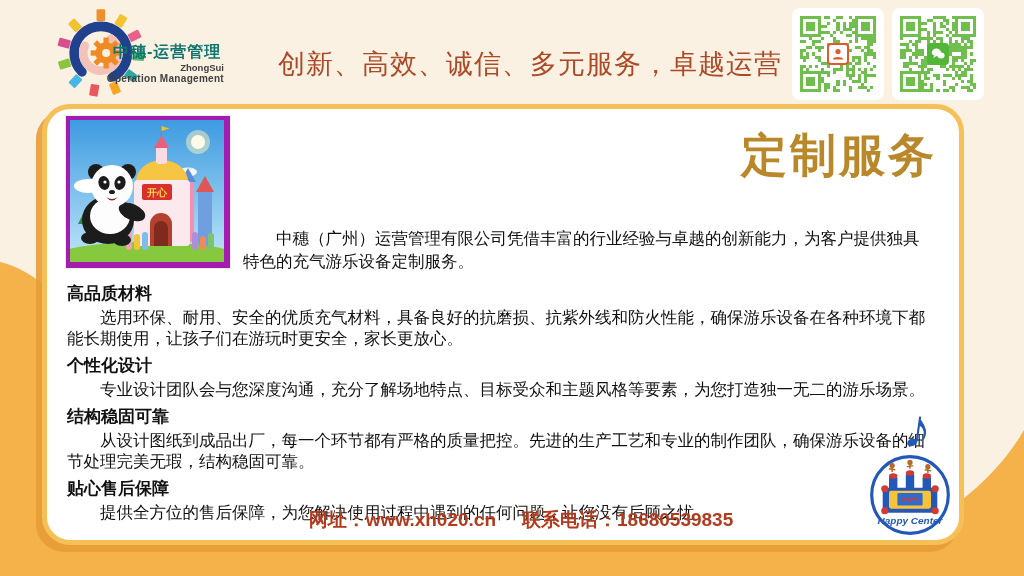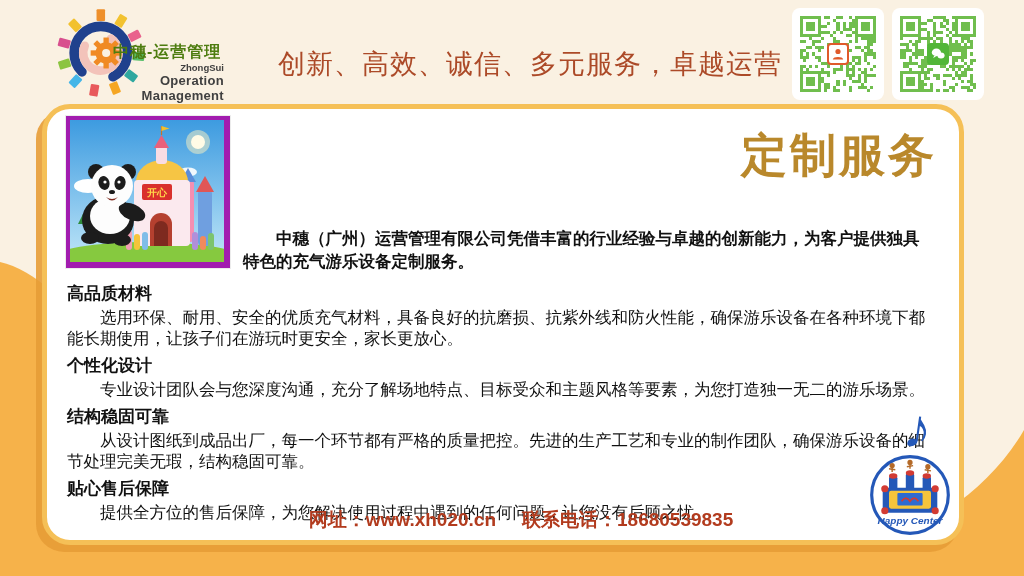--- a/index.html
+++ b/index.html
@@ -3,24 +3,24 @@
 <meta charset="utf-8">
 <style>
   html,body{margin:0;padding:0;background:#d8d0c2;}
   *{box-sizing:border-box;}
   body{font-family:"Liberation Sans","DejaVu Sans",sans-serif;}
   .stage{position:relative;width:1024px;height:576px;overflow:hidden;background:#FAF1E2;}
   .bg{position:absolute;left:0;top:0;z-index:0;}
 
   
   .emblem{position:absolute;left:56px;top:8px;z-index:2;}
-  .logo-title{position:absolute;left:113px;top:42px;z-index:3;font-size:16px;font-weight:bold;color:#4d7c0f;letter-spacing:1px;}
+  .logo-title{position:absolute;left:113px;top:42px;z-index:3;font-size:16px;font-weight:bold;color:#0f766e;letter-spacing:1px;}
   .logo-sub{position:absolute;left:104px;top:62px;width:120px;z-index:3;text-align:right;color:#404040;font-weight:bold;}
   .logo-sub .l1{font-size:9.5px;}
-  .logo-sub .l2{font-size:13px;letter-spacing:.3px;}
+  .logo-sub .l2{font-size:10px;letter-spacing:.3px;}
   .slogan{position:absolute;left:240px;top:46px;width:580px;z-index:2;text-align:center;
           font-size:27px;font-weight:normal;color:#AC4A28;letter-spacing:1px;}
   .qrs{position:absolute;right:40px;top:8px;z-index:2;display:flex;gap:8px;}
   .qr-tile{position:relative;width:92px;height:92px;background:#fff;border-radius:8px;padding:8px;}
   .qr{width:76px;height:76px;shape-rendering:crispEdges;}
   .qr rect{fill:#70BE4E;}
   .qr-center{position:absolute;left:35px;top:35px;width:22px;height:22px;border-radius:4px;
              display:flex;align-items:center;justify-content:center;}
   .qr-center.contact{background:#fff;border:2px solid #E05A2B;}
   .qr-center.wechat{background:#52B638;}
@@ -28,21 +28,21 @@
   
   .card{position:absolute;left:42px;top:104px;width:922px;height:441px;z-index:1;
         background:#fff;border:5px solid #F5C057;border-radius:28px;
         box-shadow:-6px 7px 0 rgba(231,156,54,.9);}
   .photo{position:absolute;left:19px;top:7px;width:164px;height:152px;background:#a21caf;
          box-shadow:0 0 0 1px #ececec;padding:4px;}
   .photo svg{display:block;}
   .title{position:absolute;left:200px;top:16px;width:690px;margin:0;text-align:right;
          font-size:46px;font-weight:bold;color:#B9882B;letter-spacing:3px;}
   .intro{position:absolute;left:196px;top:118px;width:692px;margin:0;
-         font-size:16.5px;line-height:23px;color:#111;text-indent:2em;font-weight:bold;}
+         font-size:16.5px;line-height:23px;color:#111;text-indent:2em;font-weight:normal;}
   .sections{position:absolute;left:20px;top:168px;width:872px;}
   .sec h2{font-size:17px;font-weight:bold;color:#111;margin:5px 0 2px 0;}
   .sec p{font-size:16.5px;line-height:21px;color:#111;margin:0;text-indent:2em;}
   .cfooter{position:absolute;left:18px;top:398px;width:100%;text-align:center;
            font-size:19px;font-weight:bold;color:#B23B1E;}
   .cfooter .gap{display:inline-block;width:26px;}
 
   
   .badge{position:absolute;left:821px;top:344px;width:84px;height:84px;z-index:4;}
   .note{position:absolute;left:36px;top:-52px;font-size:56px;font-weight:bold;color:#2458B8;

